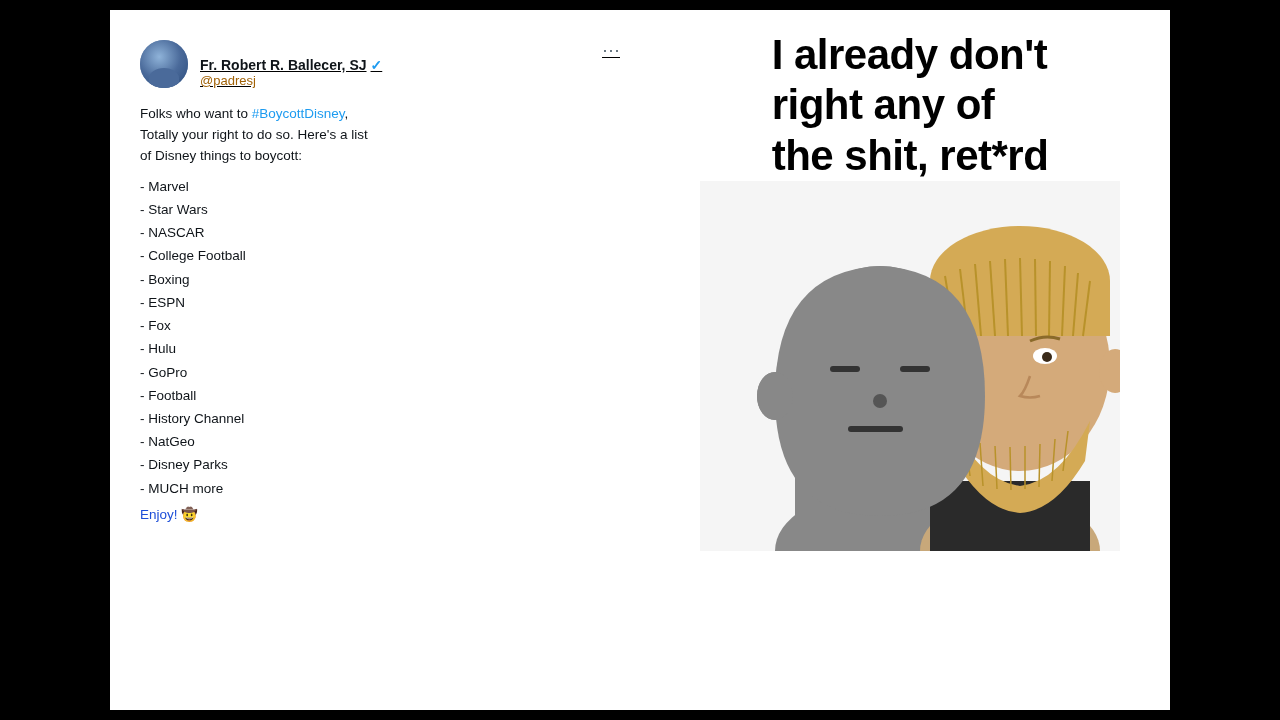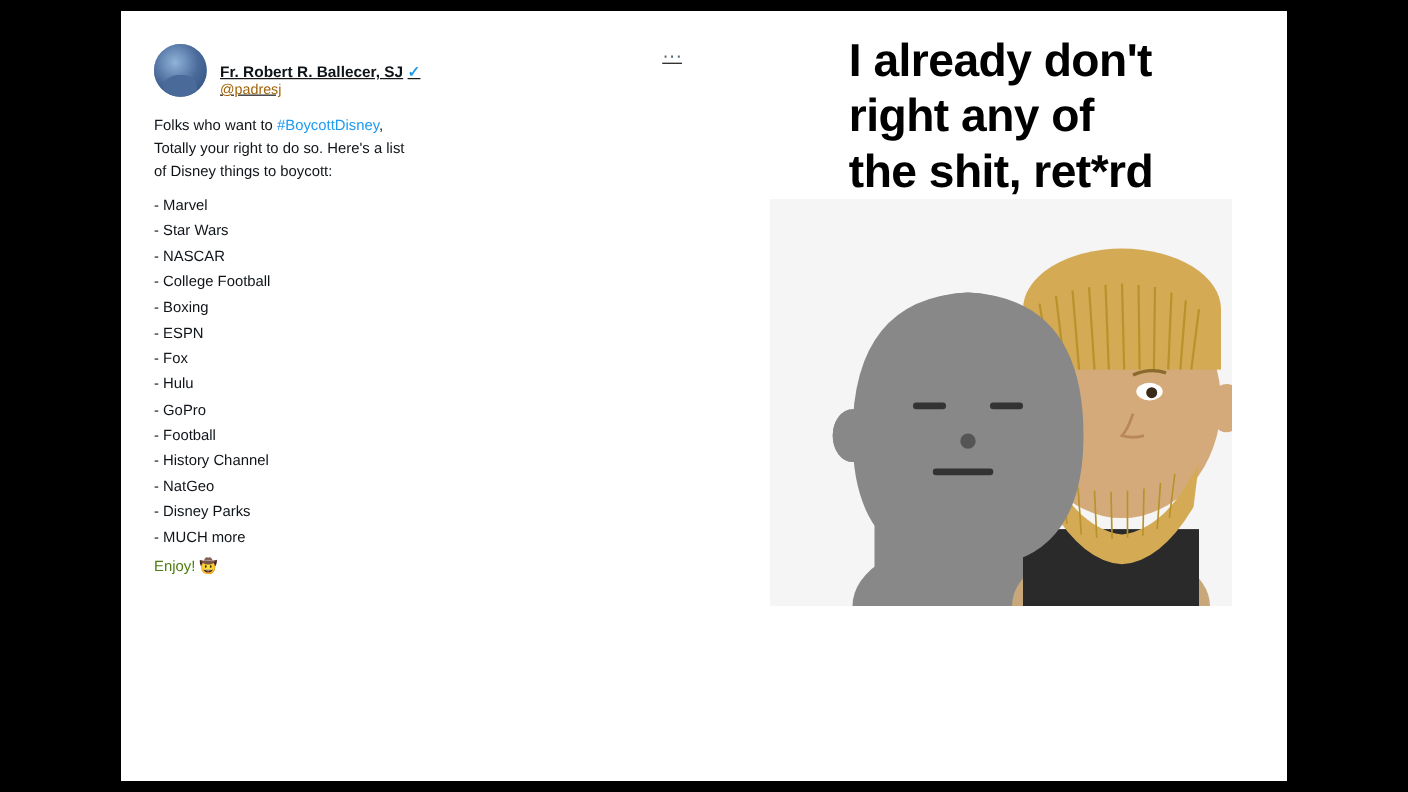--- a/index.html
+++ b/index.html
@@ -125,21 +125,21 @@
 
     .tweet-list {
       font-size: 13.5px;
       color: #0f1419;
       line-height: 1.72;
       margin-bottom: 0;
     }
 
     .tweet-enjoy {
       font-size: 13.5px;
-      color: #4d7c0f;
+      color: #1d4ed8;
       margin-top: 6px;
     }
 
     
     .meme-text {
       font-size: 42px;
       font-weight: 900;
       color: #000;
       text-align: left;
       line-height: 1.2;

